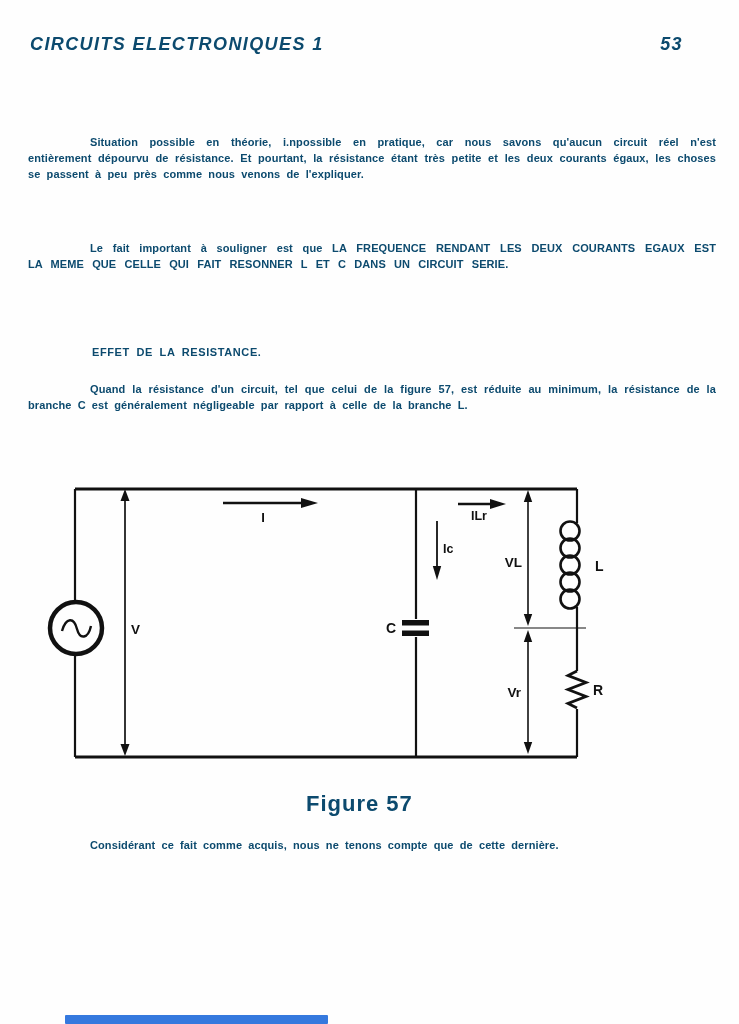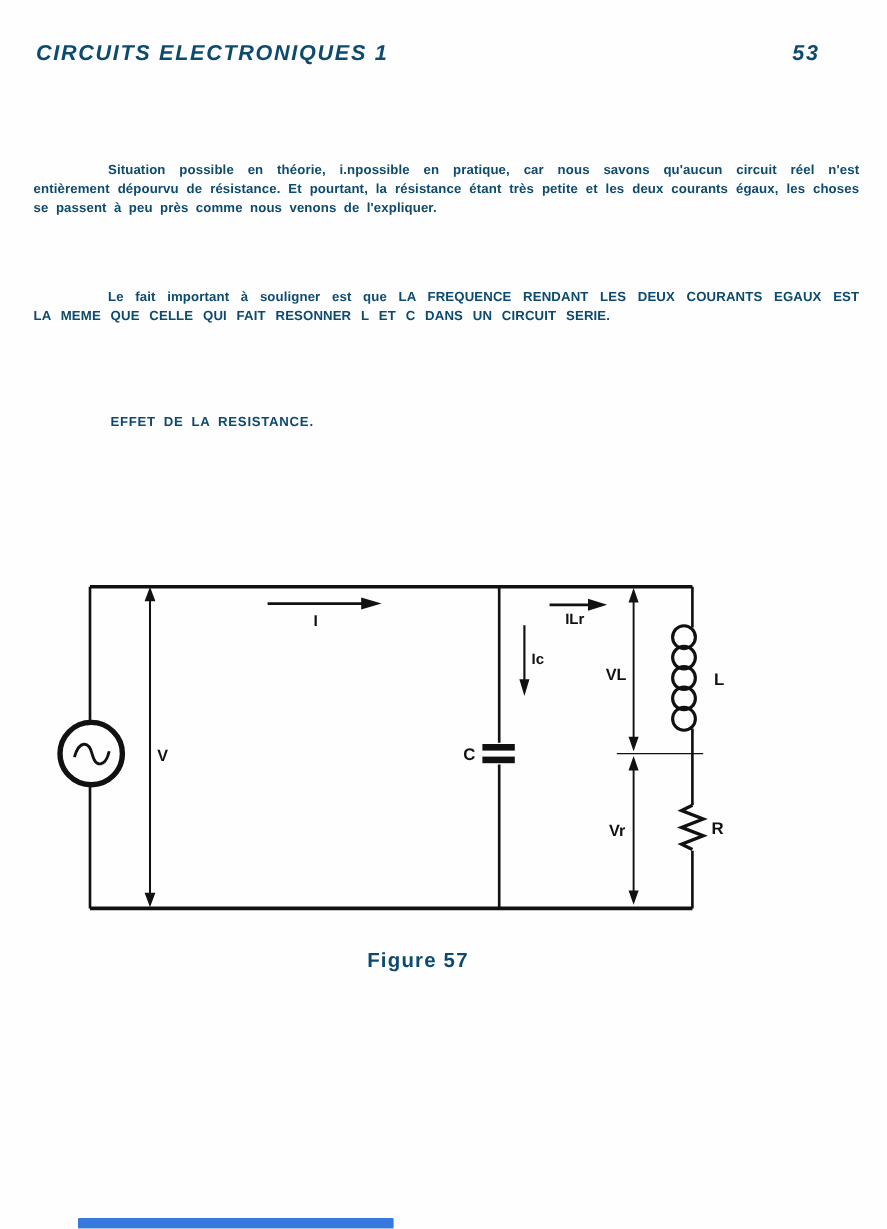--- a/index.html
+++ b/index.html
@@ -26,21 +26,21 @@
   }
   .indent{text-indent:62px;}
   #p1{top:134px;}
   #p2{top:240px;word-spacing:5px;}
   #h1{top:344px;text-align:left;padding-left:64px;letter-spacing:.6px;}
   #p3{top:381px;}
   #p4{top:837px;}
   #p5{top:904px;}
   .caption{
     position:absolute;top:791px;left:306px;
-    font-size:17px;font-weight:700;letter-spacing:1px;
+    font-size:22px;font-weight:700;letter-spacing:1px;
   }
   
   svg.fig{position:absolute;left:0;top:0;width:739px;height:1024px;}
   svg.fig text{font-family:"Liberation Sans",sans-serif;font-weight:700;fill:#111;}
   svg.fig .w{stroke:#111;fill:none;}
   
   .sb-thumb{
     position:absolute;left:65px;top:1015px;width:263px;height:9px;
     border-radius:1px;
   }
@@ -51,20 +51,21 @@
 <div class="page">
 
   <div class="hdr">
     <span>CIRCUITS ELECTRONIQUES 1</span>
     <span>53</span>
   </div>
 
   <p class="para indent" id="p1">Situation possible en théorie, i.npossible en pratique, car nous savons qu'aucun circuit réel n'est entièrement dépourvu de résistance. Et pourtant, la résistance étant très petite et les deux courants égaux, les choses se passent à peu près comme nous venons de l'expliquer.</p>
   <p class="para indent" id="p2">Le fait important à souligner est que LA FREQUENCE RENDANT LES DEUX COURANTS EGAUX EST LA MEME QUE CELLE QUI FAIT RESONNER L ET C DANS UN CIRCUIT SERIE.</p>
   <p class="para" id="h1">EFFET DE LA RESISTANCE.</p>
+  <p class="para indent" id="p3">Quand la résistance d'un circuit, tel que celui de la figure 57, est réduite au minimum, la résistance de la branche C est généralement négligeable par rapport à celle de la branche L.</p>
 
   <svg class="fig" viewBox="0 0 739 1024" aria-hidden="true">
 
     <path class="w" d="M75,489 H577" stroke-width="3"></path>
     <path class="w" d="M75,757 H577" stroke-width="3"></path>
     <path class="w" d="M75,489 V602 M75,654 V757" stroke-width="2.2"></path>
 
     <circle class="w" cx="76" cy="628" r="26" stroke-width="4.5" fill="#fefefe"></circle>
     <path class="w" d="M62,631 C66,617 74,617 77,629 C80,640 88,639 91,626" stroke-width="2.4"></path>
 
@@ -110,16 +111,17 @@
       <circle class="w" cx="570" cy="599" r="9.5" stroke-width="2.6"></circle>
     </g>
     <text x="595" y="571" font-size="14">L</text>
 
     <path class="w" d="M577,671 l-9,4.5 l18,7 l-18,7 l18,7 l-18,7 l9,4.5" stroke-width="2.8"></path>
     <text x="593" y="695" font-size="14">R</text>
   </svg>
 
   <div class="caption">Figure 57</div>
 
+  <p class="para indent" id="p4">Considérant ce fait comme acquis, nous ne tenons compte que de cette dernière.</p>
 
   <div class="sb-thumb" style="background: rgb(53, 121, 222);"></div>
 
 </div>
 
 </body></html>

